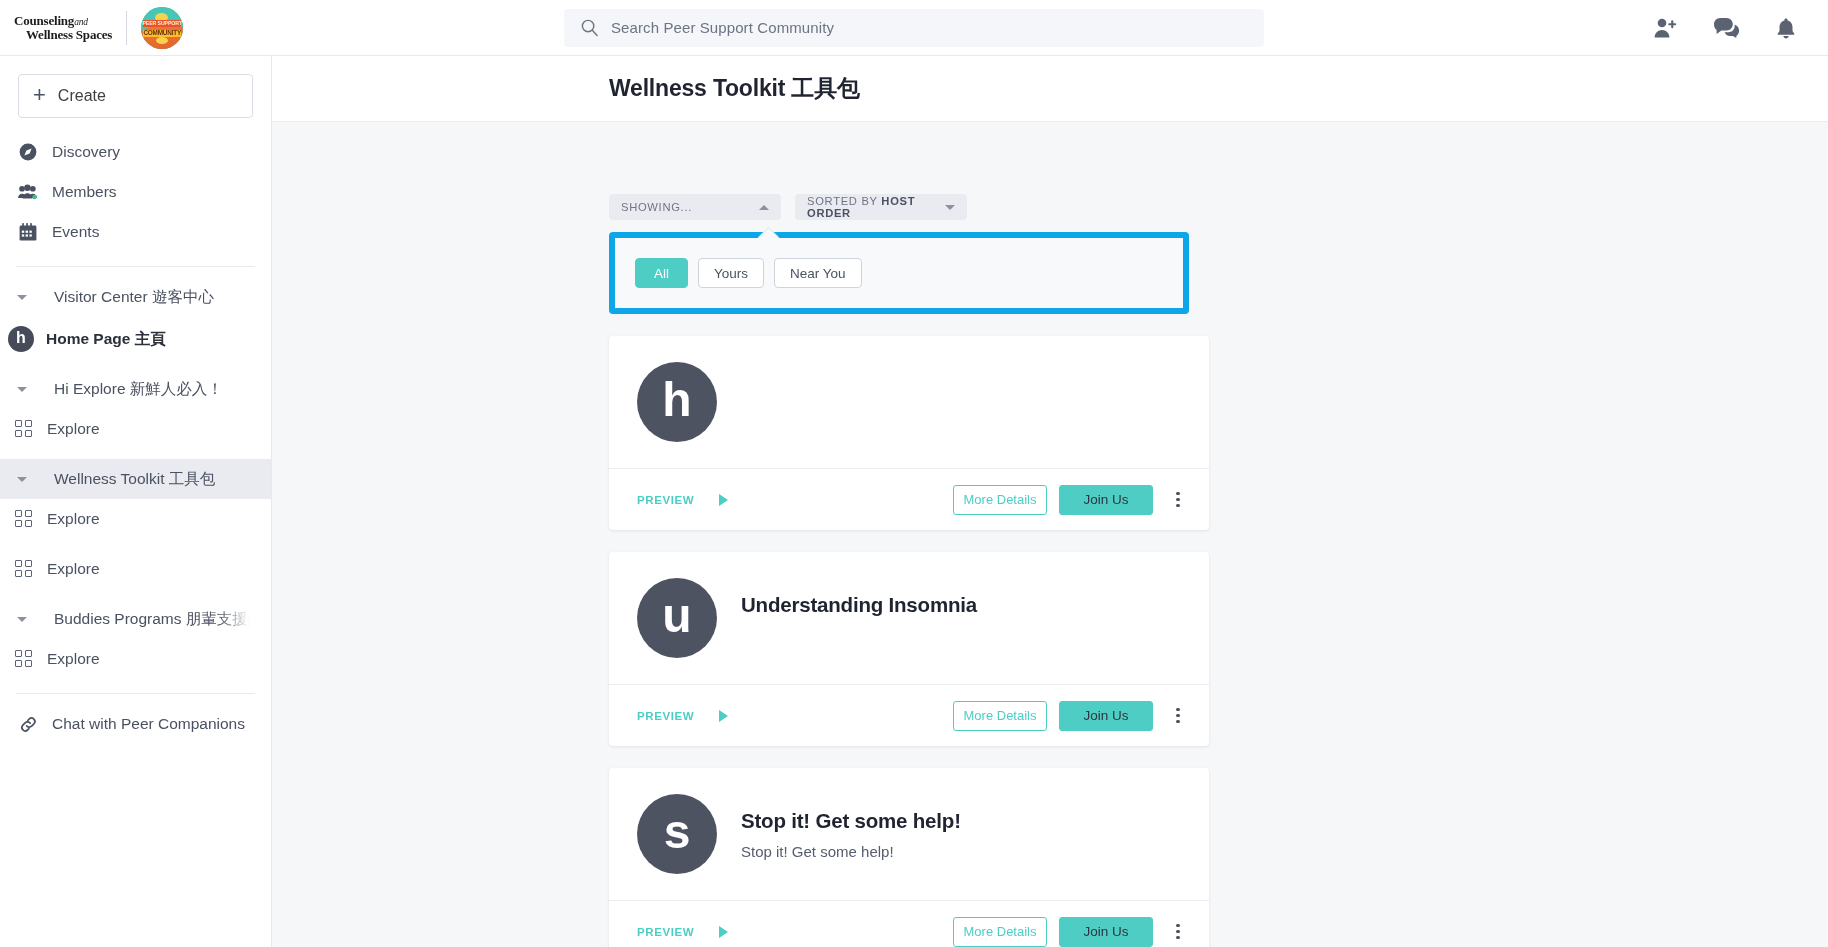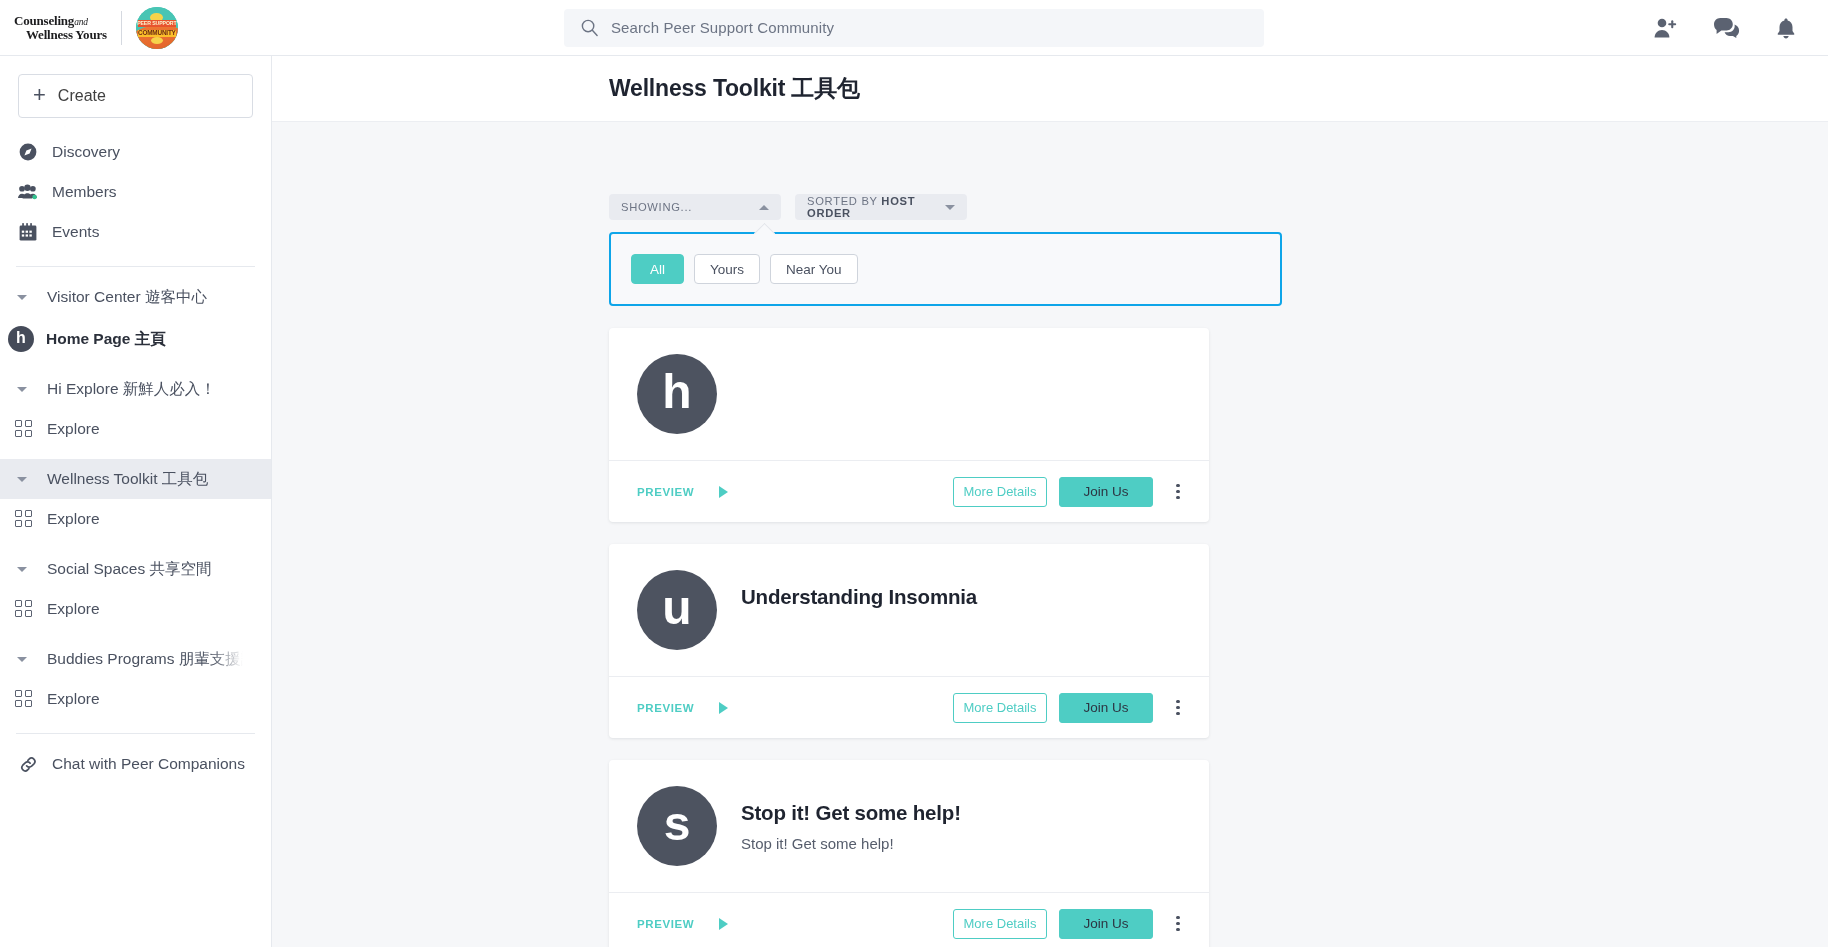--- a/index.html
+++ b/index.html
@@ -160,21 +160,21 @@
   }
   .nav-item .ico { width: 20px; display: flex; justify-content: center; flex-shrink: 0; }
 
   .nav-divider { height: 1px; background: #e6e9ee; margin: 14px 16px 10px 16px; }
 
   .group-head {
     height: 40px;
     display: flex;
     align-items: center;
     padding-left: 14px;
-    gap: 17px;
+    gap: 24px;
     cursor: pointer;
     font-size: 15.5px;
     color: #4a5160;
     position: relative;
   }
   .group-head.active { background: #e9ebf0; }
   .group-head .caret {
     width: 16px; flex-shrink: 0;
     display: flex; justify-content: center;
   }
@@ -282,23 +282,23 @@
     margin-top: 40px;
   }
   .pill.p1 { width: 172px; justify-content: space-between; }
   .pill.p2 { width: 172px; justify-content: space-between; }
   .pill b { color: #4a5160; font-weight: 700; }
   .tri-up  { width:0;height:0;border-left:5px solid transparent;border-right:5px solid transparent;border-bottom:5px solid #8a91a0; }
   .tri-dn  { width:0;height:0;border-left:5px solid transparent;border-right:5px solid transparent;border-top:5px solid #8a91a0; }
 
   .filter-panel {
     margin-top: 12px;
-    width: 673px;
+    width: 580px;
     background: #f8f9fb;
-    border: 2px solid #0ea5e9;
+    border: 6px solid #0ea5e9;
     border-radius: 4px;
     padding: 20px;
     position: relative;
   }
   .filter-panel::before {
     content: "";
     position: absolute;
     top: -8px; left: 146px;
     width: 14px; height: 14px;
     background: #f8f9fb;
@@ -430,21 +430,21 @@
   .kebab i { width: 3.2px; height: 3.2px; border-radius: 50%; background: #4a5160; display:block; }
 </style>
 </head>
 <body>
 
 <div class="topbar">
 
   <div class="brand-zone">
     <div class="cwc-logo">
       <div class="l1"><span>Counseling</span><span class="and">and</span></div>
-      <div class="l2">Wellness Yours</div>
+      <div class="l2">Wellness Spaces</div>
     </div>
     <div class="brand-divider"></div>
     <div class="psc-badge">
       <div class="sky"></div>
       <div class="sun"></div>
       <div class="hill"></div>
       <div class="sun2"></div>
       <div class="band1"></div>
       <div class="band2"></div>
       <div class="t1">PEER SUPPORT</div>
@@ -582,26 +582,20 @@
         <i></i>
         <i></i>
         <i></i>
         <i></i>
       </span>
     <span>Explore</span>
   </div>
 
   <div class="spacer-sm"></div>
 
-  <div class="group-head">
-    <span class="caret">
-        <span class="tri-dn"></span>
-      </span>
-    <span class="gtxt">Social Spaces 共享空間</span>
-  </div>
   <div class="explore-row">
     <span class="grid-ico">
         <i></i>
         <i></i>
         <i></i>
         <i></i>
       </span>
     <span>Explore</span>
   </div>
 

